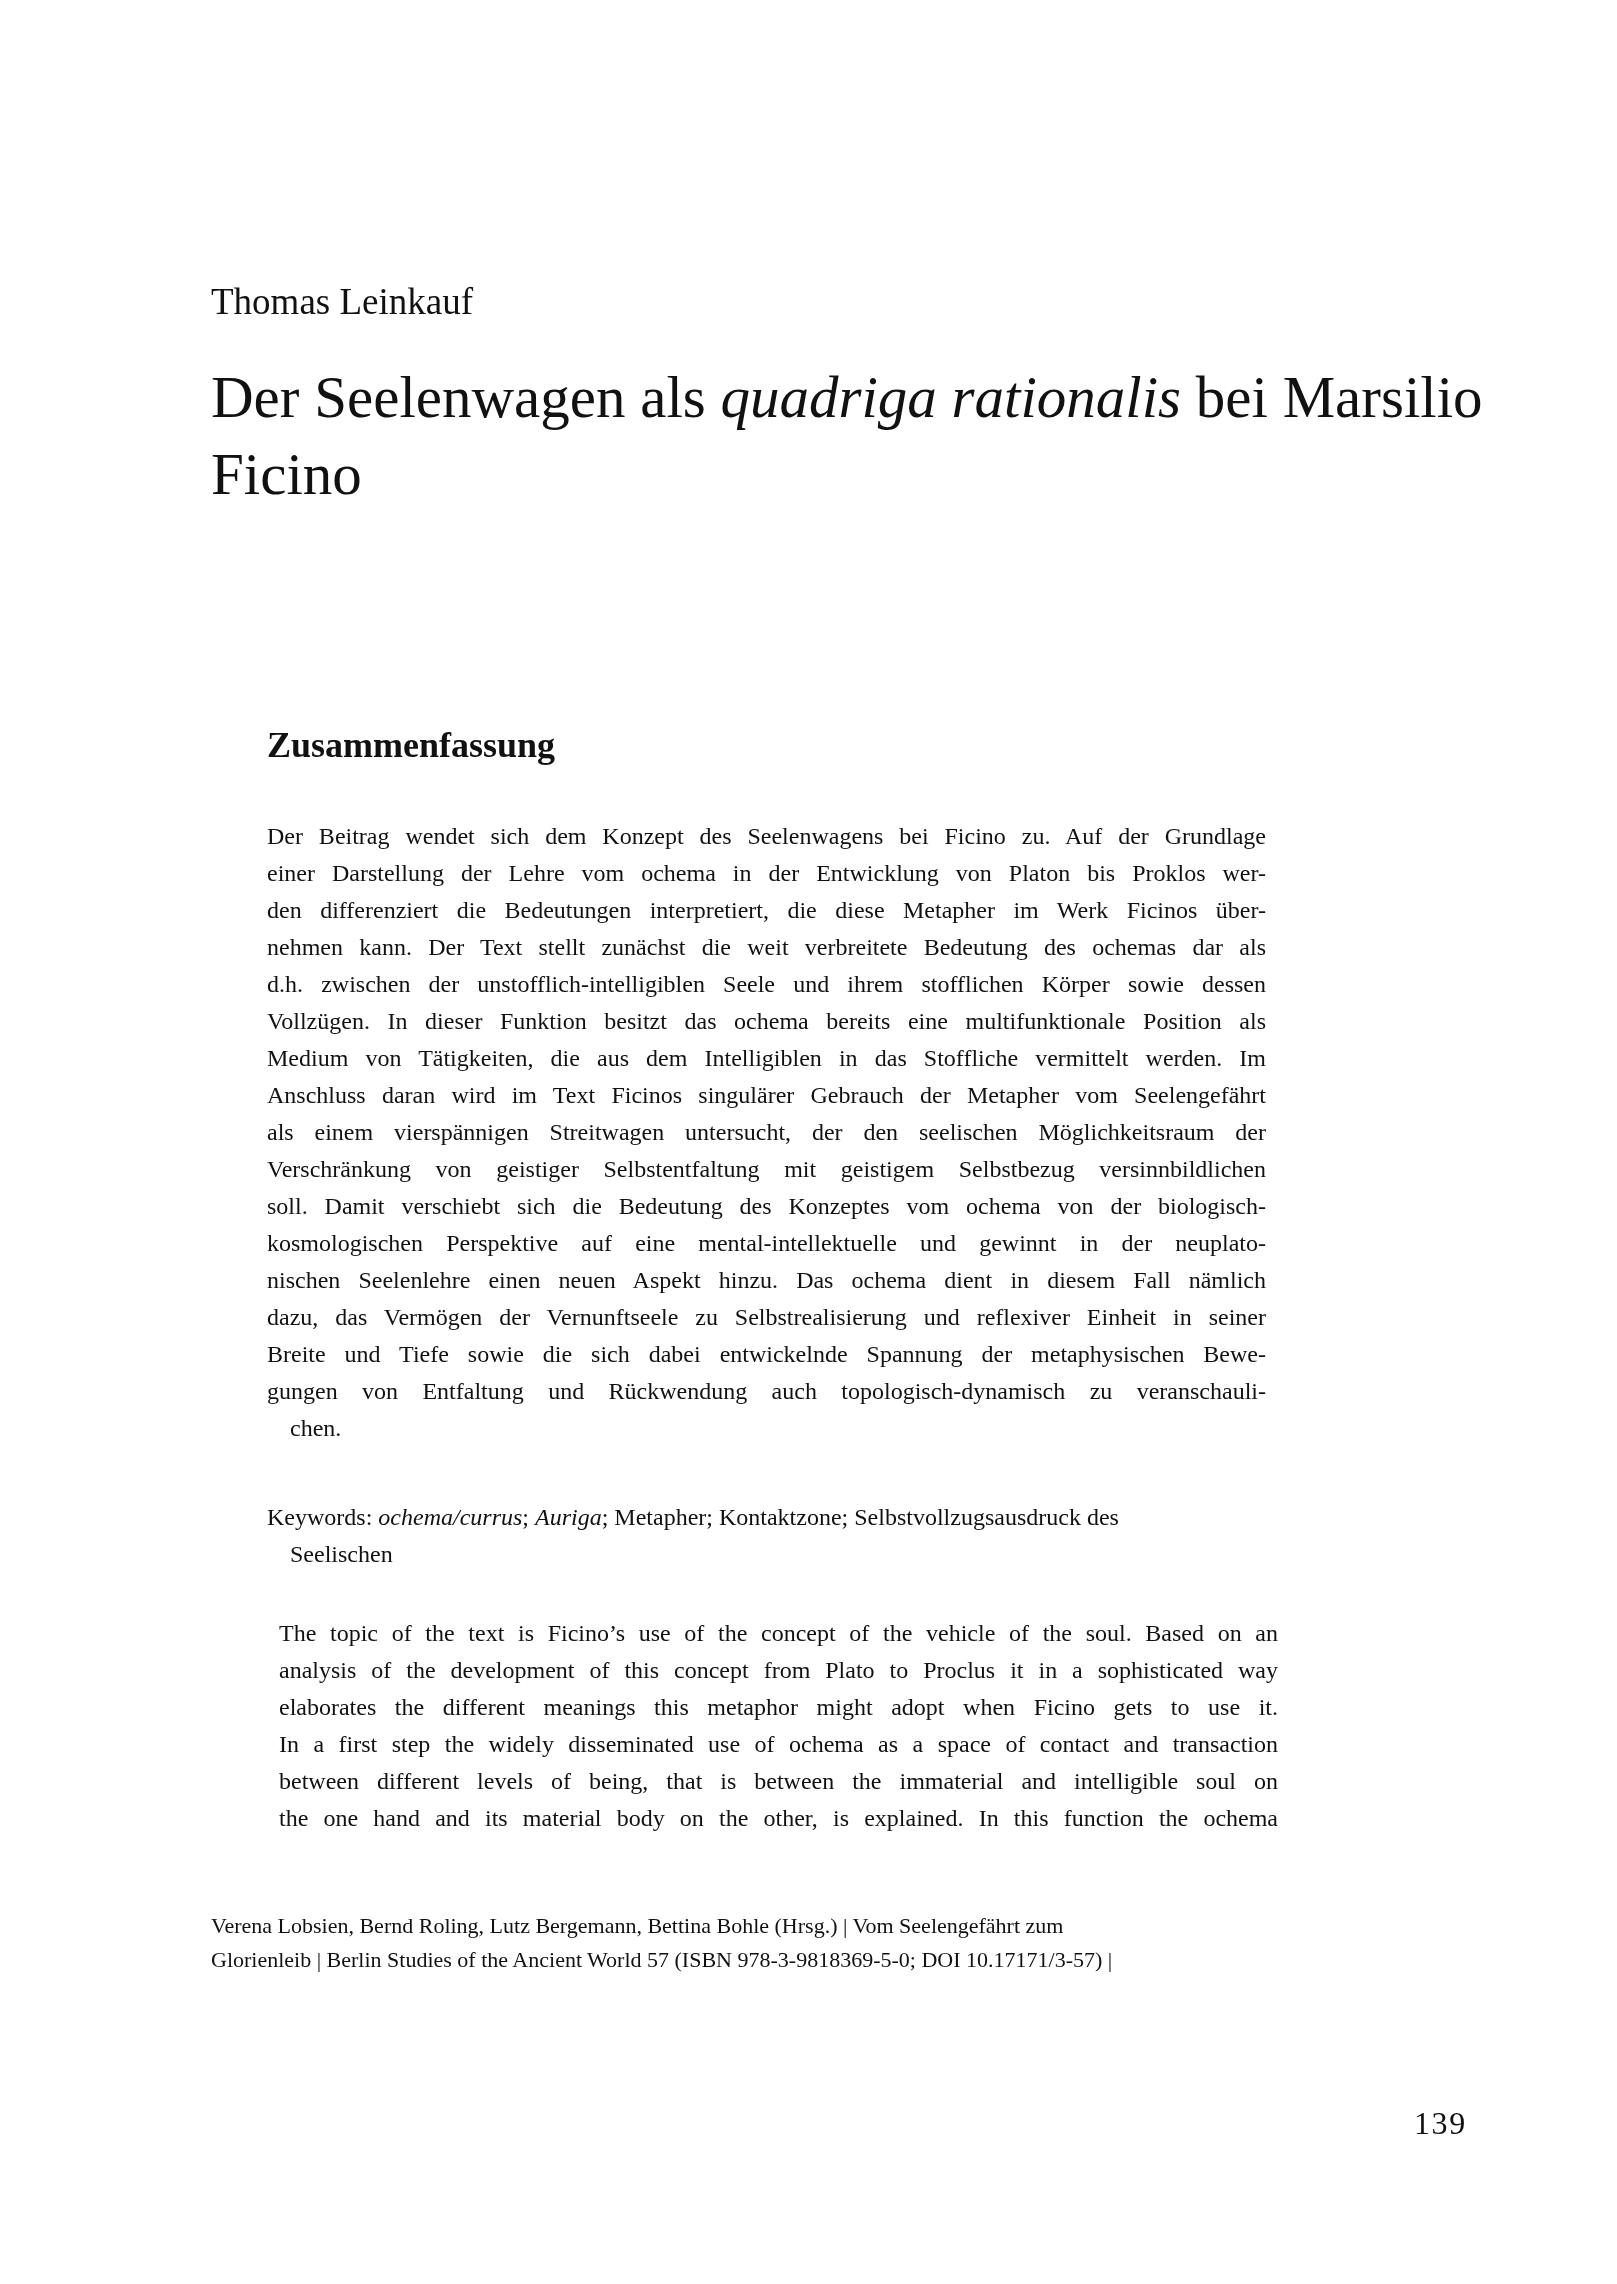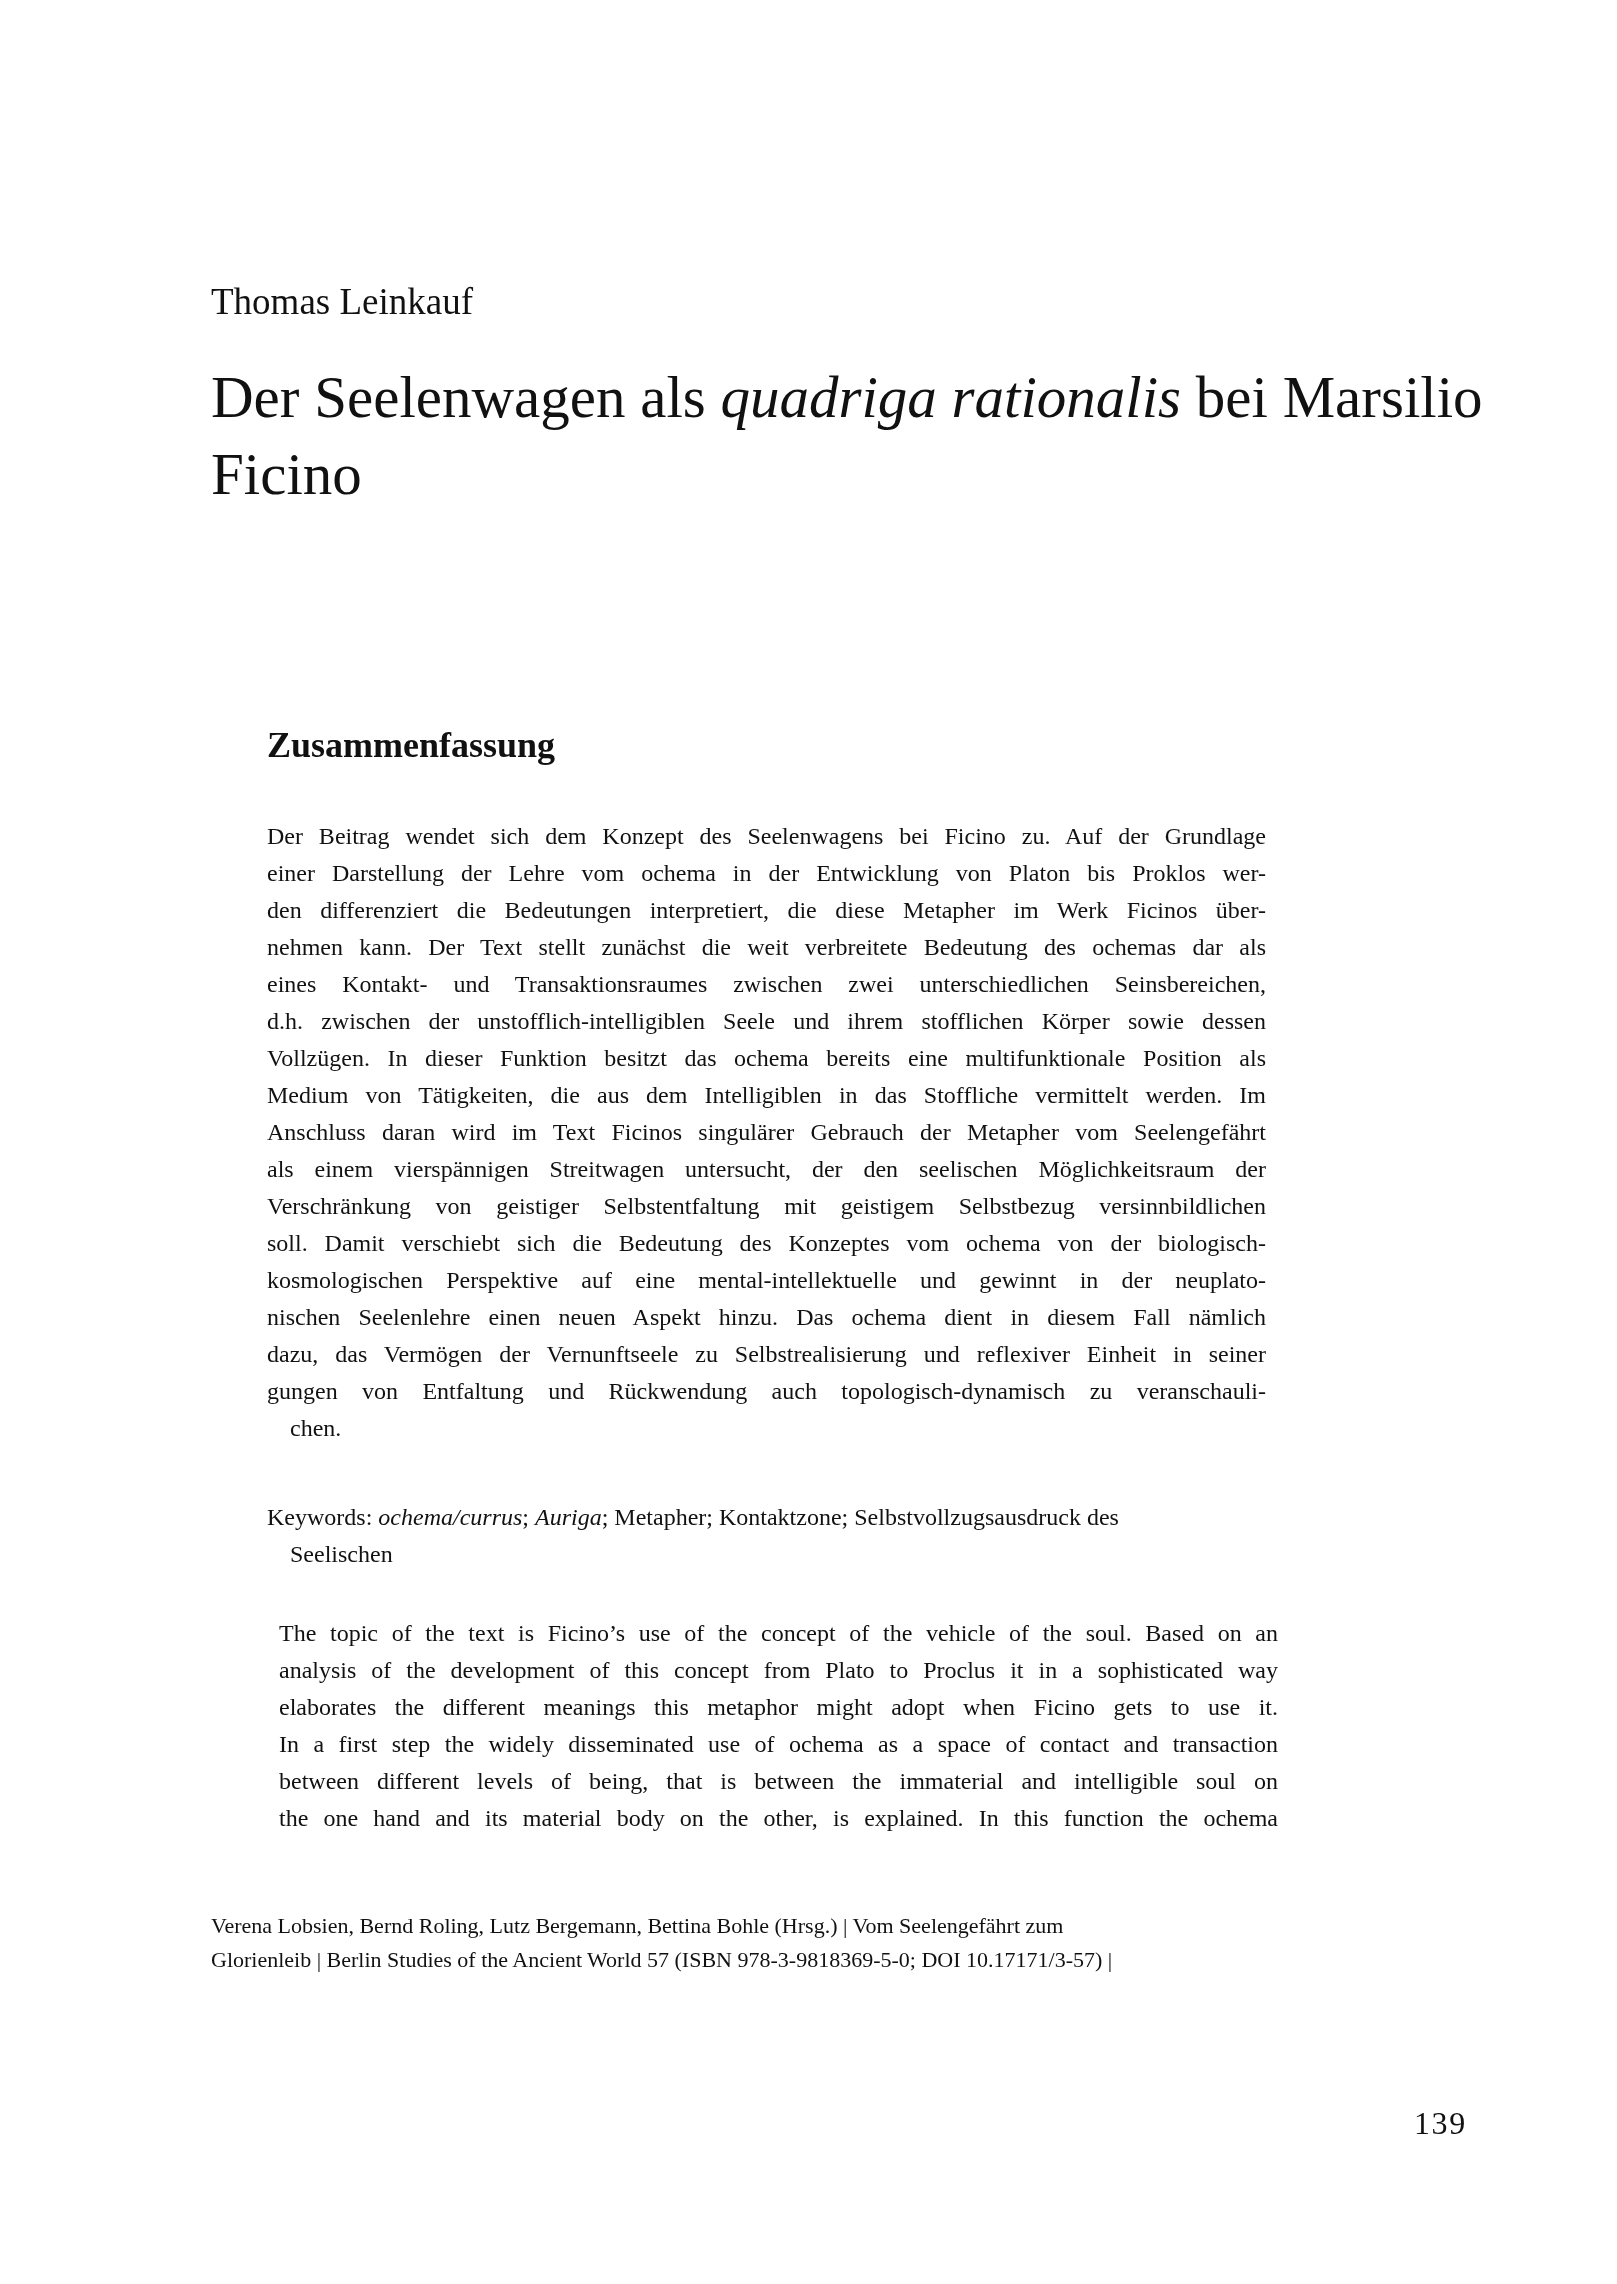--- a/index.html
+++ b/index.html
@@ -89,31 +89,31 @@
   <span class="line">Ficino</span>
 </h1>
 
 <h2 class="abs heading" style="margin:0;">Zusammenfassung</h2>
 
 <div class="abs para" id="abstract-de">
   <span class="line">Der Beitrag wendet sich dem Konzept des Seelenwagens bei Ficino zu. Auf der Grundlage</span>
   <span class="line">einer Darstellung der Lehre vom ochema in der Entwicklung von Platon bis Proklos wer-</span>
   <span class="line">den differenziert die Bedeutungen interpretiert, die diese Metapher im Werk Ficinos über-</span>
   <span class="line">nehmen kann. Der Text stellt zunächst die weit verbreitete Bedeutung des ochemas dar als</span>
-  <span class="line">eines Kontakt- und Transaktionsraumes zwischen zwei unterschiedlichen Seinsbereichen,</span>
   <span class="line">d.h. zwischen der unstofflich-intelligiblen Seele und ihrem stofflichen Körper sowie dessen</span>
   <span class="line">Vollzügen. In dieser Funktion besitzt das ochema bereits eine multifunktionale Position als</span>
   <span class="line">Medium von Tätigkeiten, die aus dem Intelligiblen in das Stoffliche vermittelt werden. Im</span>
   <span class="line">Anschluss daran wird im Text Ficinos singulärer Gebrauch der Metapher vom Seelengefährt</span>
   <span class="line">als einem vierspännigen Streitwagen untersucht, der den seelischen Möglichkeitsraum der</span>
   <span class="line">Verschränkung von geistiger Selbstentfaltung mit geistigem Selbstbezug versinnbildlichen</span>
   <span class="line">soll. Damit verschiebt sich die Bedeutung des Konzeptes vom ochema von der biologisch-</span>
   <span class="line">kosmologischen Perspektive auf eine mental-intellektuelle und gewinnt in der neuplato-</span>
   <span class="line">nischen Seelenlehre einen neuen Aspekt hinzu. Das ochema dient in diesem Fall nämlich</span>
   <span class="line">dazu, das Vermögen der Vernunftseele zu Selbstrealisierung und reflexiver Einheit in seiner</span>
+  <span class="line">Breite und Tiefe sowie die sich dabei entwickelnde Spannung der metaphysischen Bewe-</span>
   <span class="line">gungen von Entfaltung und Rückwendung auch topologisch-dynamisch zu veranschauli-</span>
   <span class="line last">chen.</span>
 </div>
 
 <div class="abs para" id="keywords">
   <span class="line"><span>Keywords: </span><i>ochema/currus</i><span>; </span><i>Auriga</i><span>; Metapher; Kontaktzone; Selbstvollzugsausdruck des</span></span>
   <span class="line last">Seelischen</span>
 </div>
 
 <div class="abs para" id="abstract-en">

